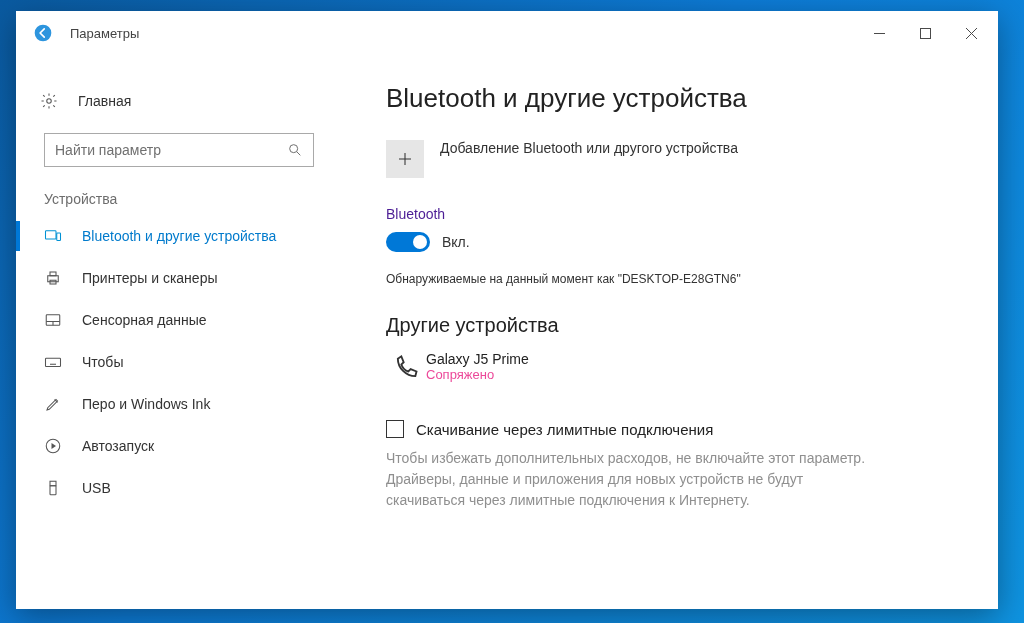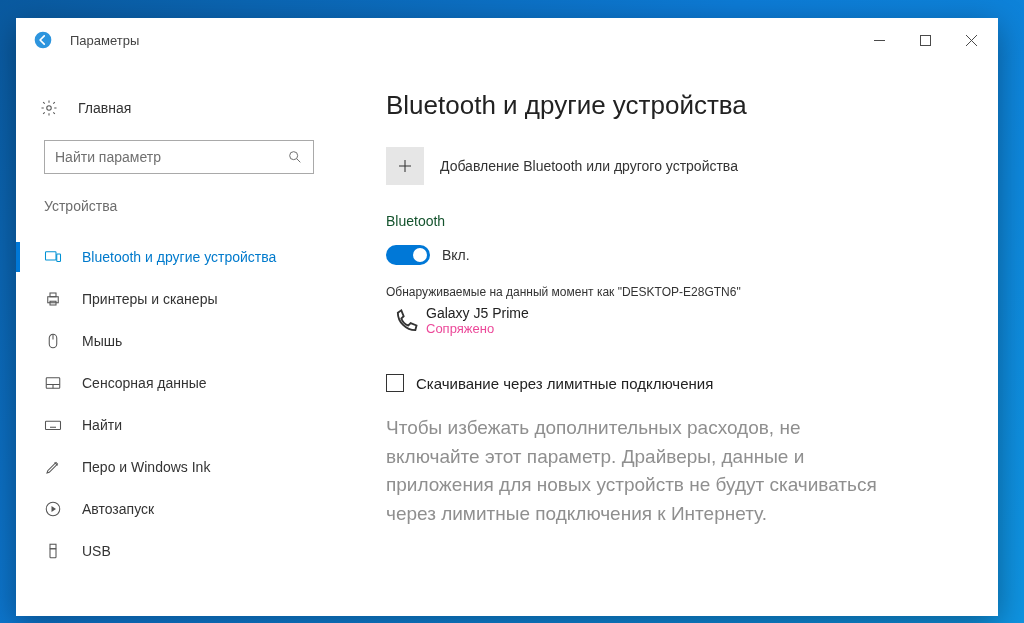--- a/index.html
+++ b/index.html
@@ -9,21 +9,21 @@
     height: 623px;
     font-family: "Segoe UI", Tahoma, sans-serif;
     background: linear-gradient(135deg, #0a5aa0 0%, #0d7bd6 45%, #0f93e0 100%);
     overflow: hidden;
     font-size: 14px;
     color: #333;
   }
   .stage {
     position: absolute;
     left: 16px;
-    top: 18px;
+    top: 11px;
     width: 982px;
     height: 598px;
     background: #ffffff;
     box-shadow: 0 8px 30px rgba(0,0,0,0.35);
   }
   .desktop-accent {
     position: absolute;
     right: 0;
     top: 160px;
     width: 10px;
@@ -75,42 +75,42 @@
   }
   .sb-row.active .ico svg{stroke:#0091d4}
   .sb-home{height:36px;margin-bottom:14px;padding-left:24px;}
   .search-wrap{padding:0 20px 0 28px;margin-bottom:24px;}
   .search{
     width:100%; height:34px; border:1px solid #a9a9a9; display:flex; align-items:center;
     padding:8px 10px; box-sizing:border-box; color:#707070; font-size:14px;
   }
   .search span{flex:1}
   .search svg{width:16px;height:16px;stroke:#707070;fill:none;stroke-width:1.5}
-  .sb-category{padding:0 0 6px 28px;color:#6d6d6d;font-size:14px;margin-bottom:16px;}
+  .sb-category{padding:0 0 6px 28px;color:#6d6d6d;font-size:14px;margin-bottom:2px;}
 
   .content{flex:1; padding:28px 30px 0 52px; box-sizing:border-box; overflow:hidden;}
   h1{font-weight:400;font-size:26px;margin:0 0 26px;color:#222}
   h2{font-weight:400;font-size:20px;margin:28px 0 14px;color:#222}
-  .add-row{display:flex;align-items:center;margin-bottom:28px;cursor:pointer}
+  .add-row{display:flex;margin-bottom:28px;cursor:pointer}
   .add-square{width:38px;height:38px;background:#e6e6e6;display:flex;align-items:center;justify-content:center;margin-right:16px;}
   .add-square svg{width:18px;height:18px;stroke:#333;stroke-width:1.4;fill:none}
-  .subhead{font-size:14px;color:#14532d;margin-bottom:16px}
+  .subhead{font-size:14px;color:#4c1d95;margin-bottom:10px}
   .toggle-row{display:flex;align-items:center;margin-bottom:20px;cursor:pointer}
   .toggle{width:44px;height:20px;border-radius:10px;background:#0078d7;position:relative;margin-right:12px}
   .toggle::after{content:"";position:absolute;right:3px;top:3px;width:14px;height:14px;background:#fff;border-radius:50%}
   .discover{font-size:12px;color:#333;margin-bottom:4px}
   .device-row{display:flex;align-items:center;margin-top:6px;cursor:pointer}
   .device-row .ico{width:40px;display:flex;justify-content:center;padding-top:2px}
   .device-row .ico svg{width:28px;height:28px;stroke:#333;fill:none;stroke-width:1.6}
   .device-name{font-size:14px;color:#222}
   .device-status{font-size:13px;color:#ec4899}
   .check-row{display:flex;align-items:center;margin-top:38px;cursor:pointer}
   .checkbox{width:18px;height:18px;border:1.5px solid #333;margin-right:12px;box-sizing:border-box}
   .check-label{font-size:15px;color:#222}
-  .hint{font-size:19px;color:#8f8f8f;margin-top:22px;line-height:1.5;max-width:500px}
+  .hint{font-size:14px;color:#8f8f8f;margin-top:10px;line-height:1.5;max-width:500px}
 </style>
 </head>
 <body>
 
 <div class="desktop-accent"></div>
 
 <div class="stage">
 
   <div class="titlebar">
     <div class="back-btn">
@@ -178,48 +178,39 @@
         <span class="ico">
           <svg viewBox="0 0 24 24">
               <rect x="5" y="9" width="14" height="8"></rect>
               <rect x="8" y="4" width="8" height="5"></rect>
               <rect x="8" y="15" width="8" height="5"></rect>
             </svg>
         </span>
         <span>Принтеры и сканеры</span>
       </div>
 
-      <div class="sb-row">
-        <span class="ico">
-          <svg viewBox="0 0 24 24">
-              <rect x="7" y="3" width="10" height="18" rx="5"></rect>
-              <path d="M12 3v7"></path>
-            </svg>
-        </span>
-        <span>Мышь</span>
-      </div>
 
       <div class="sb-row">
         <span class="ico">
           <svg viewBox="0 0 24 24">
               <rect x="3" y="5" width="18" height="14" rx="1"></rect>
               <path d="M3 14h18M12 14v5"></path>
             </svg>
         </span>
         <span>Сенсорная данные</span>
       </div>
 
       <div class="sb-row">
         <span class="ico">
           <svg viewBox="0 0 24 24">
               <rect x="2" y="7" width="20" height="11" rx="1"></rect>
               <path d="M6 11h0M10 11h0M14 11h0M18 11h0M8 15h8"></path>
             </svg>
         </span>
-        <span>Найти</span>
+        <span>Чтобы</span>
       </div>
 
       <div class="sb-row">
         <span class="ico">
           <svg viewBox="0 0 24 24">
               <path d="M4 20l3-1 11-11-2-2L5 17l-1 3z"></path>
               <path d="M14 6l4 4"></path>
             </svg>
         </span>
         <span>Перо и Windows Ink</span>
@@ -261,20 +252,21 @@
 
       <div class="subhead">Bluetooth</div>
 
       <div class="toggle-row">
         <div class="toggle"></div>
         <div>Вкл.</div>
       </div>
 
       <div class="discover">Обнаруживаемые на данный момент как "DESKTOP-E28GTN6"</div>
 
+      <h2>Другие устройства</h2>
 
       <div class="device-row">
         <span class="ico">
           <svg viewBox="0 0 24 24">
               <path d="M5 4c0 8 7 15 15 15l1-4-5-2-2 2c-3-1-5-3-6-6l2-2-2-5-3 2z"></path>
             </svg>
         </span>
         <div>
           <div class="device-name">Galaxy J5 Prime</div>
           <div class="device-status">Сопряжено</div>

